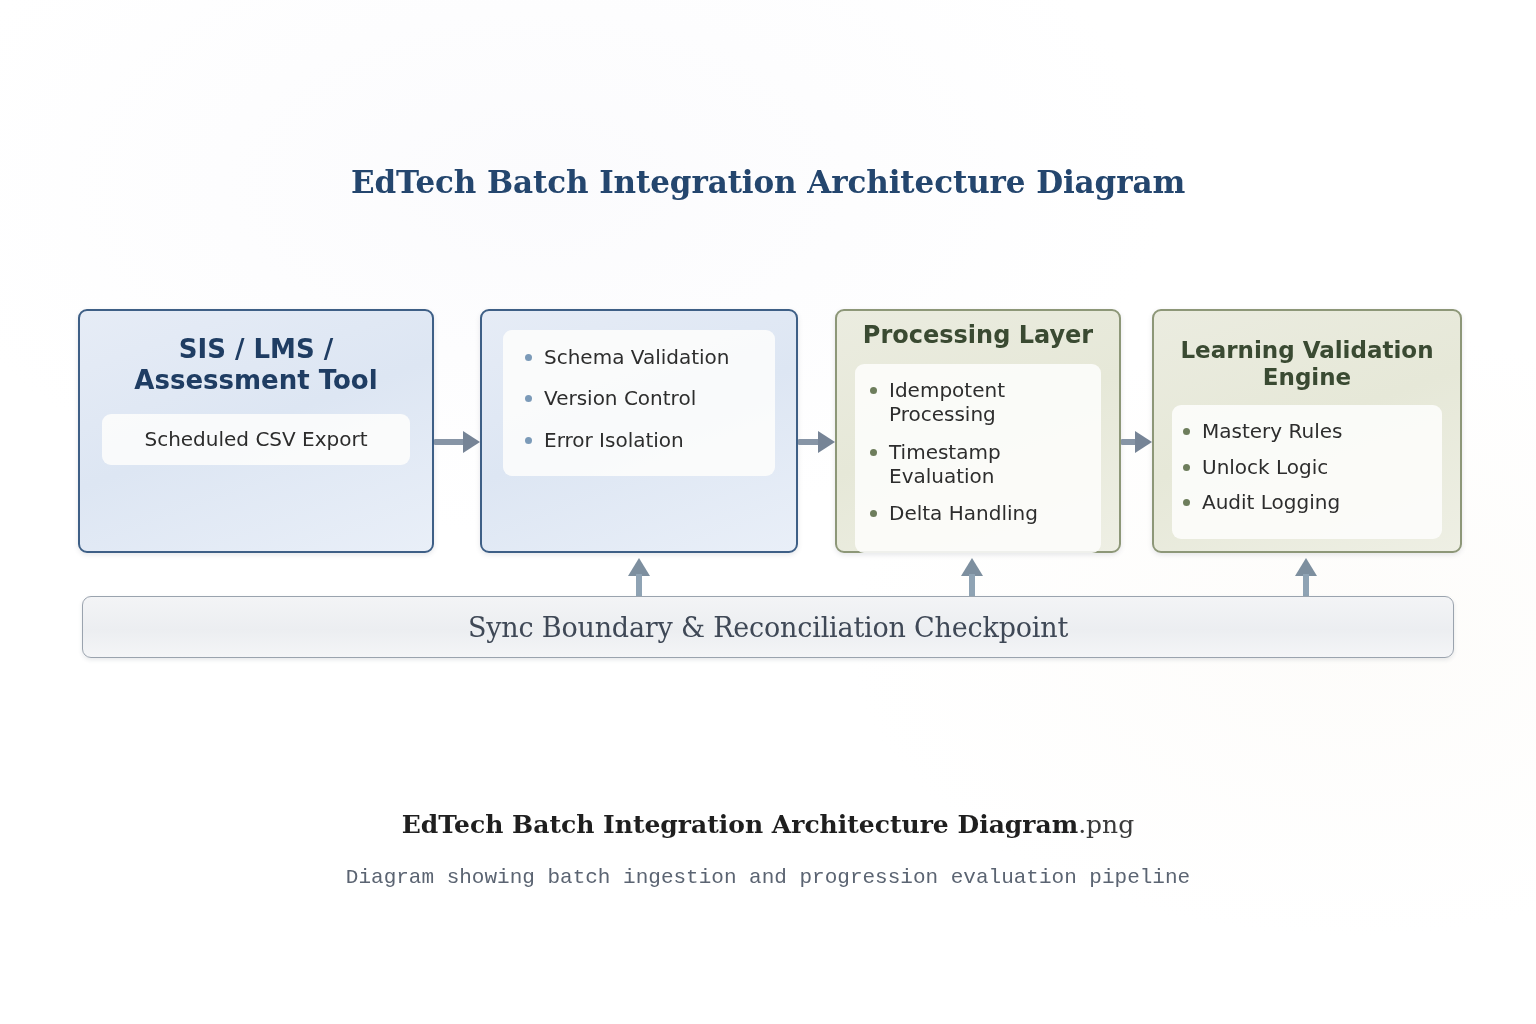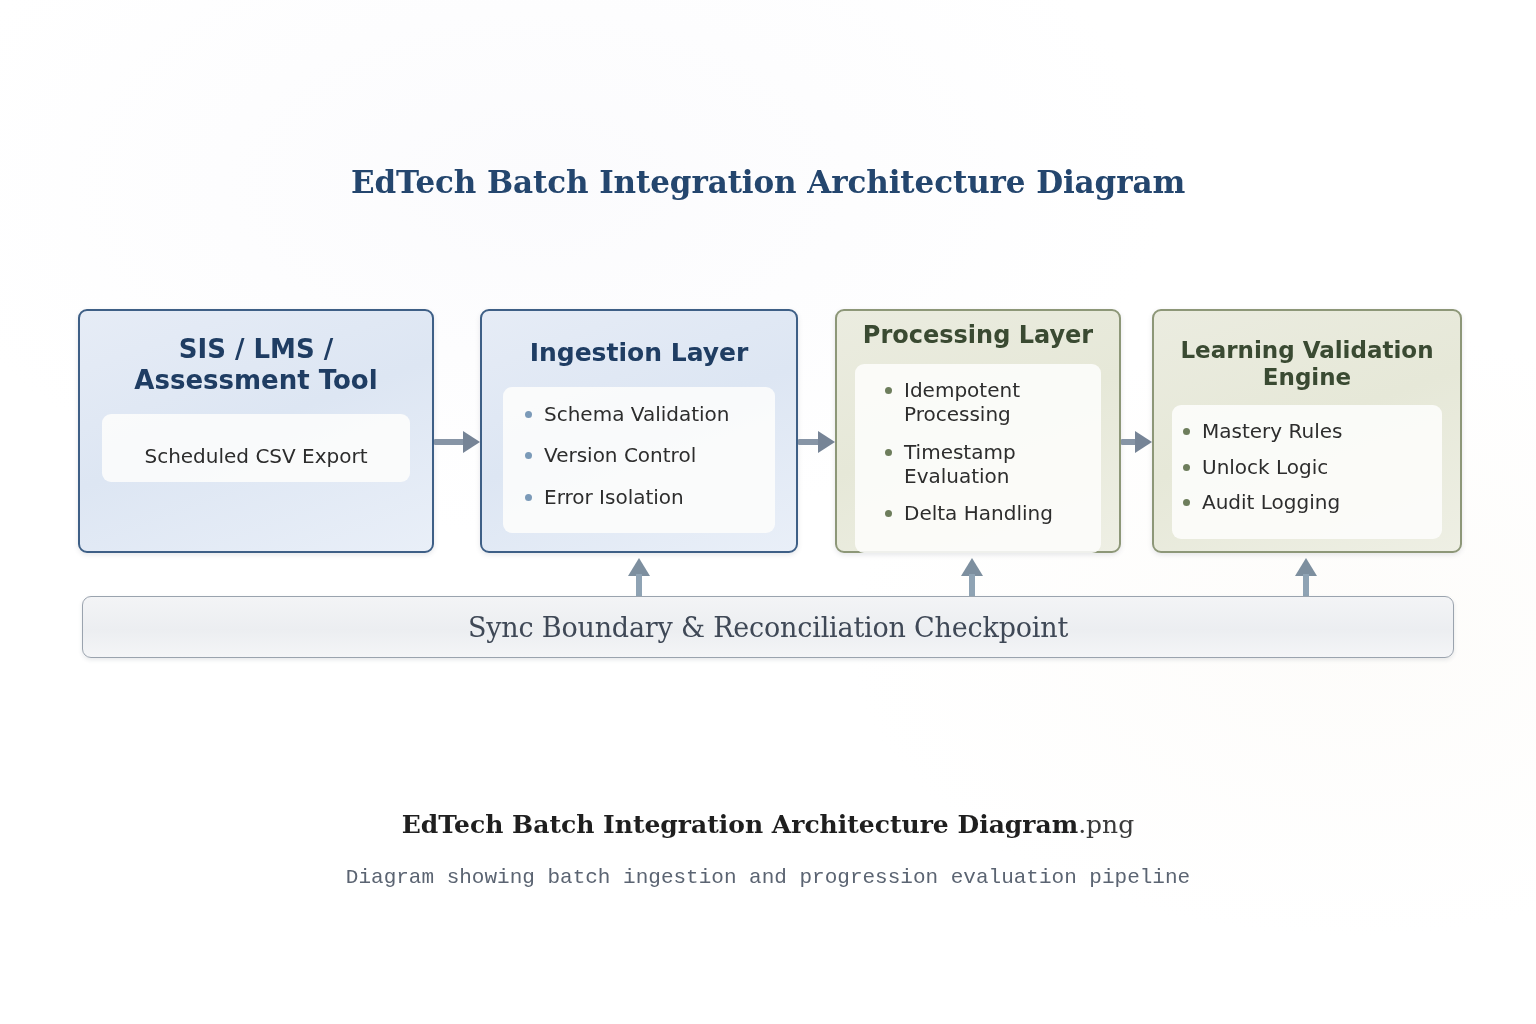--- a/index.html
+++ b/index.html
@@ -92,31 +92,31 @@
   }
   .panel-single {
     text-align: center;
     color: #2c2c2c;
     font-size: 20px;
   }
 
   #panel-source {
     width: 308px;
     margin-top: 18px;
-    padding: 30px 10px 14px;
+    padding: 13px 10px 14px;
   }
   #panel-ingest {
     width: 272px;
     margin-top: 19px;
     padding: 15px 16px 24px;
   }
   #panel-process {
     width: 246px;
     margin-top: 14px;
-    padding: 14px 24px 14px;
+    padding: 14px 9px 14px;
   }
   #panel-engine {
     width: 270px;
     margin-top: 14px;
     padding: 14px 5px 14px;
   }
 
   ul.bullets {
     list-style: none;
     margin: 0;
@@ -271,21 +271,20 @@
       <span>Scheduled CSV Export</span>
     </div>
   </div>
 
   <div class="h-conn" id="conn-1">
     <div class="shaft"></div>
     <div class="head"></div>
   </div>
 
   <div class="node blue" id="node-ingest">
-    <div class="node-title">Ingestion Layer</div>
     <div class="panel" id="panel-ingest">
       <ul class="bullets">
         <li>Schema Validation</li>
         <li>Version Control</li>
         <li>Error Isolation</li>
       </ul>
     </div>
   </div>
 
   <div class="h-conn" id="conn-2">

